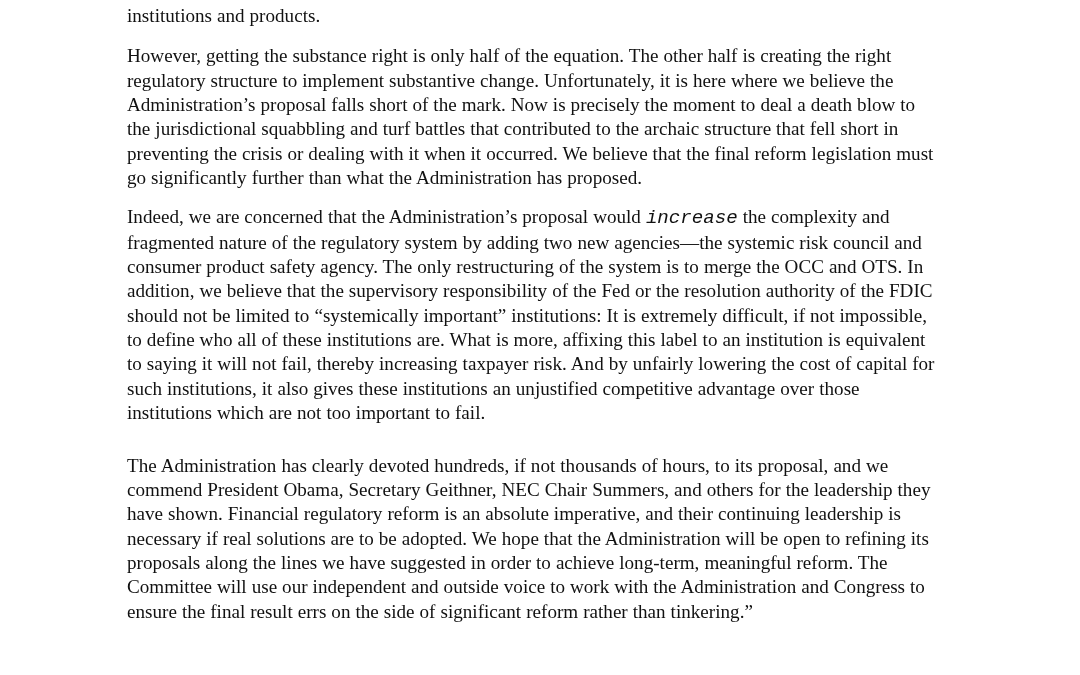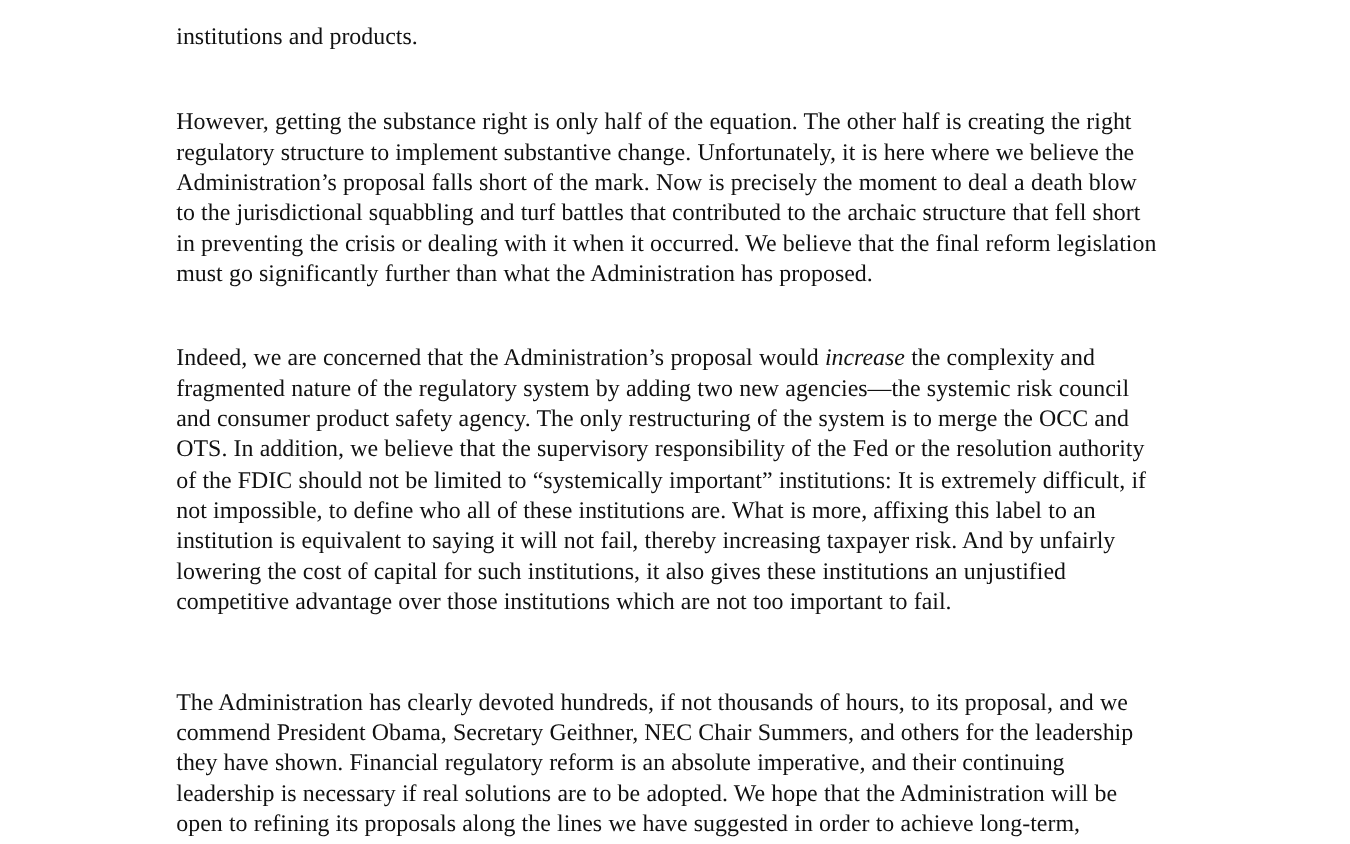--- a/index.html
+++ b/index.html
@@ -22,37 +22,38 @@
     background: #ffffff;
     overflow: hidden;
   }
   .text-column {
     position: absolute;
     left: 126px;
     top: 0px;
     width: 816px;
   }
   .para {
-    margin: 15px;
+    margin: 1px;
     font-size: 19.1px;
     line-height: 24.35px;
     text-align: left;
     word-spacing: 0.2px;
     letter-spacing: 0.01px;
     color: #111111;
   }
   .para.p-first {
     
     padding-top: 3px;
   }
   .gap-sm { height: 14px; }
   .gap-md { height: 13px; }
   .gap-lg { height: 26px; }
   em, .ital {
     font-style: italic;
+    font-family: Liberation Mono, monospace;
   }
 </style>
 </head>
 <body>
 
 <div class="page">
   <div class="text-column">
 
     <p class="para p-first">institutions and products.</p>
 

